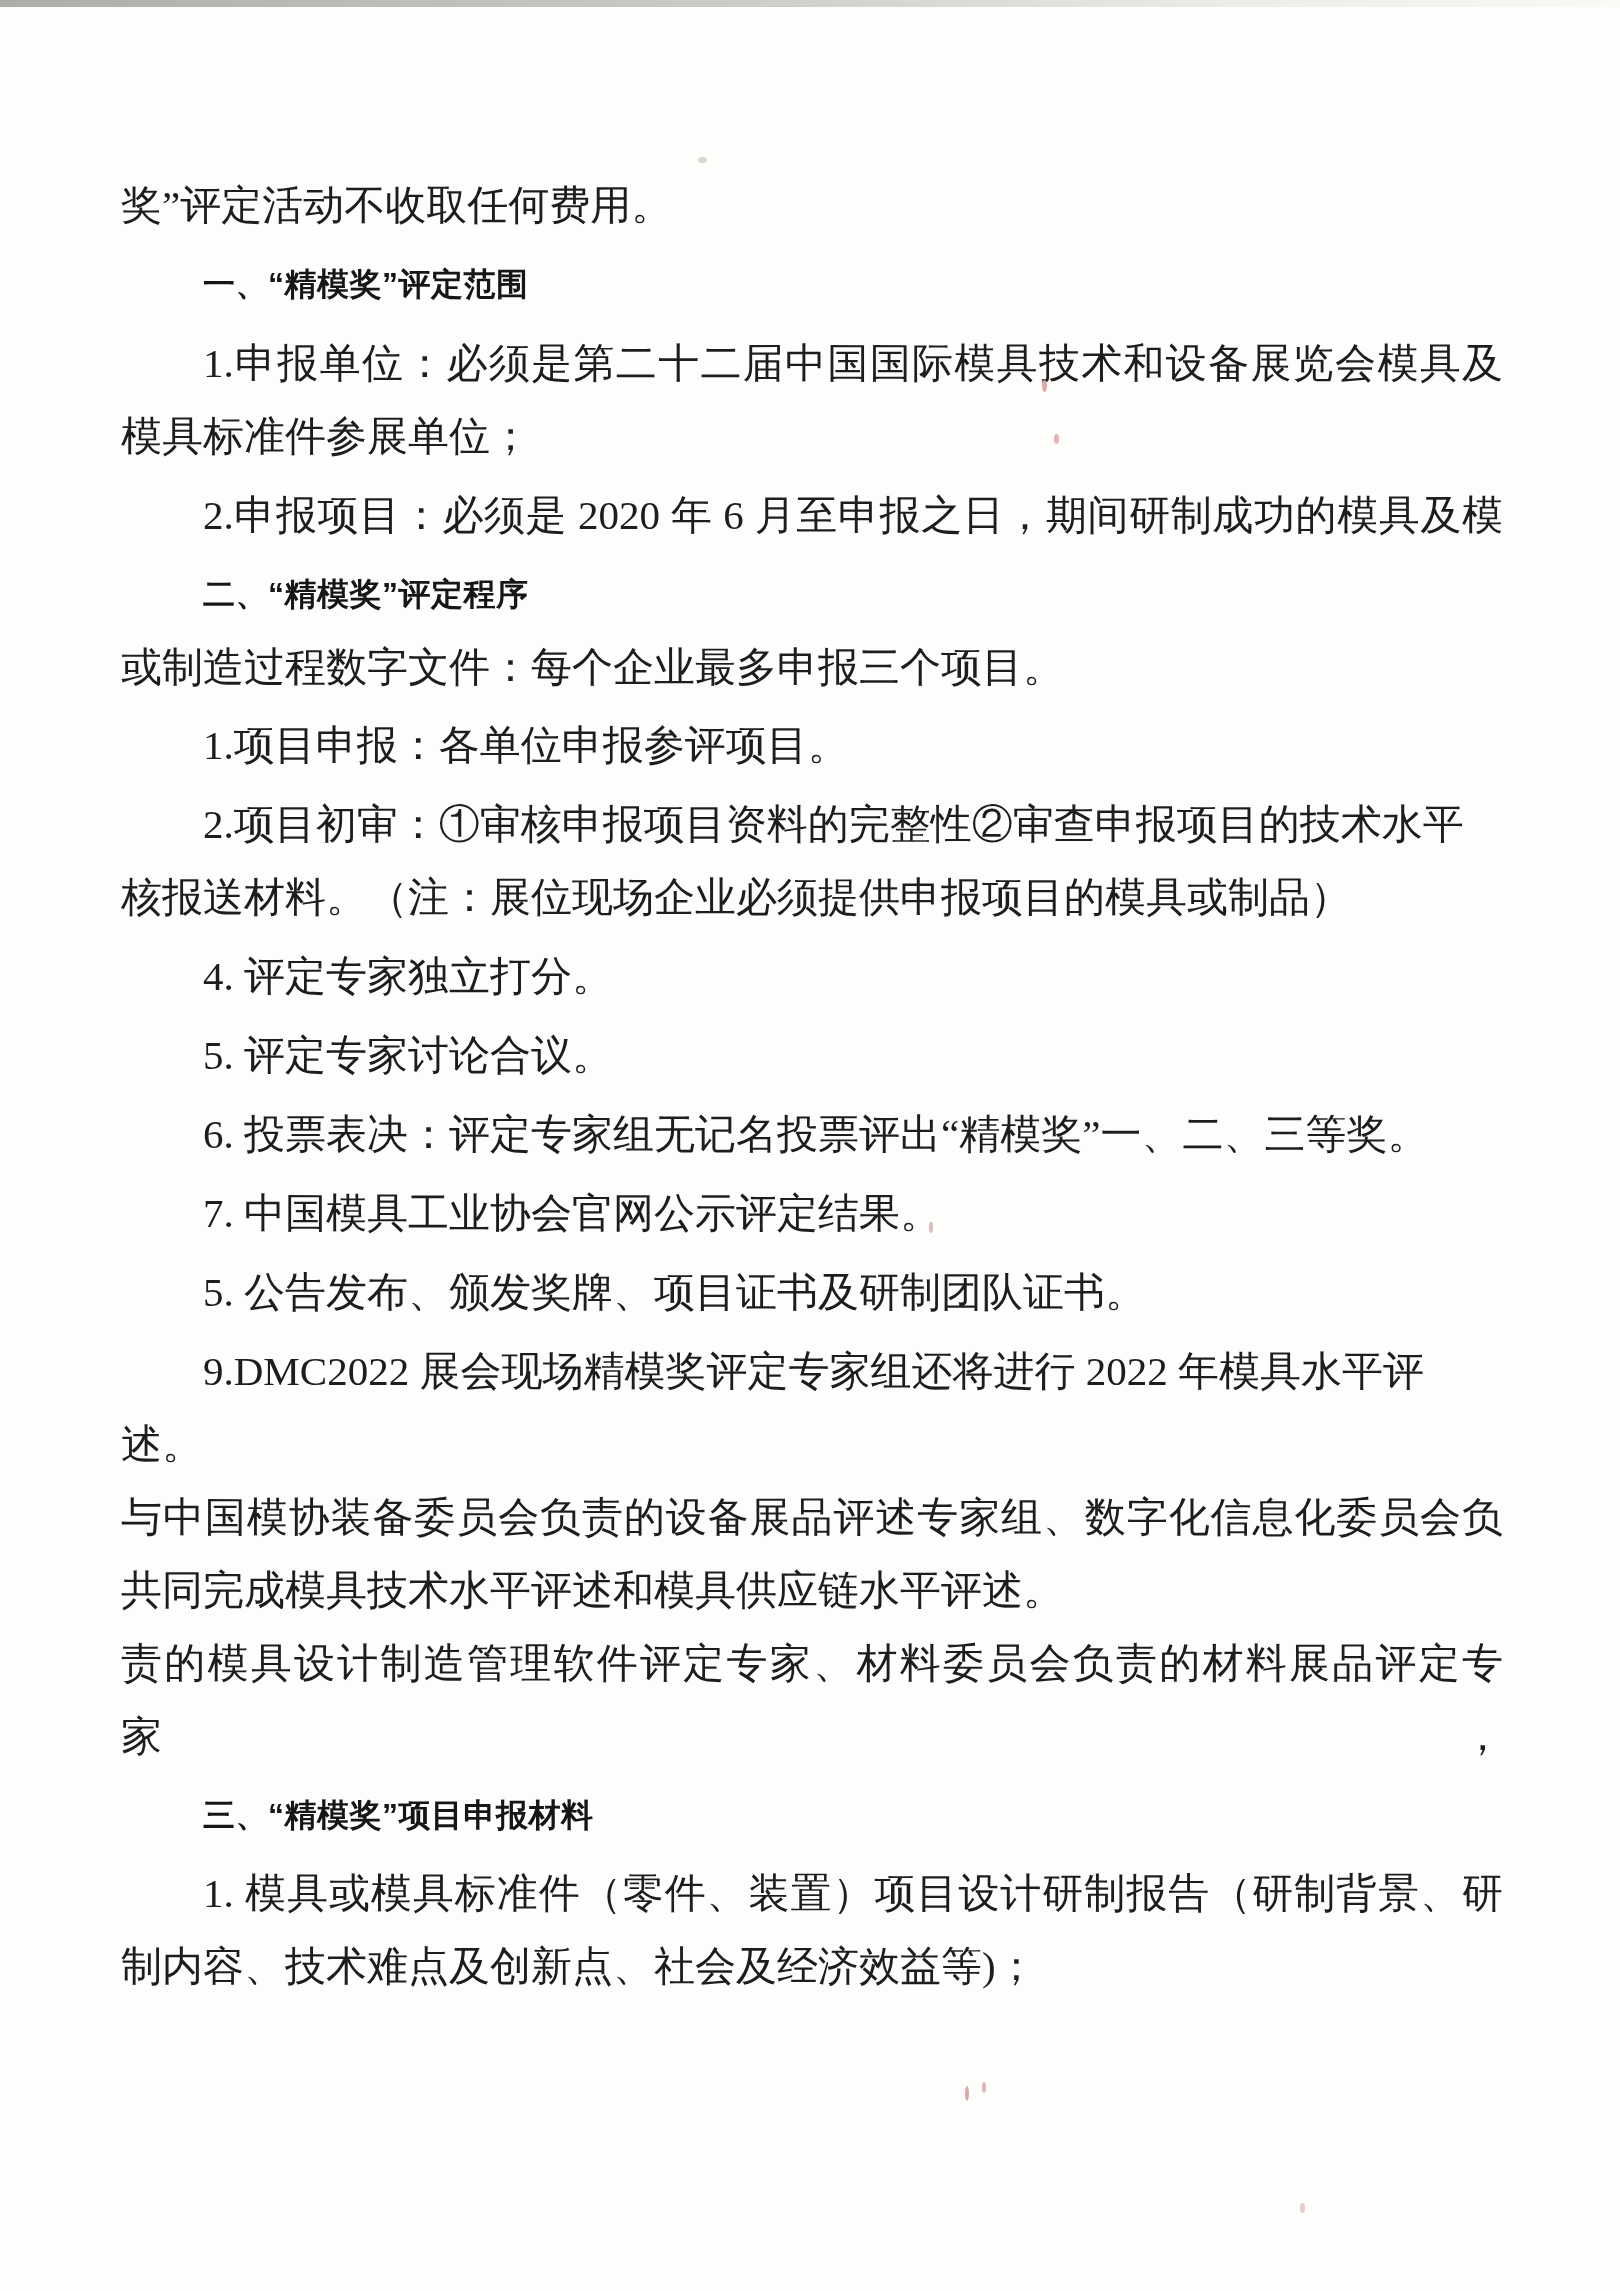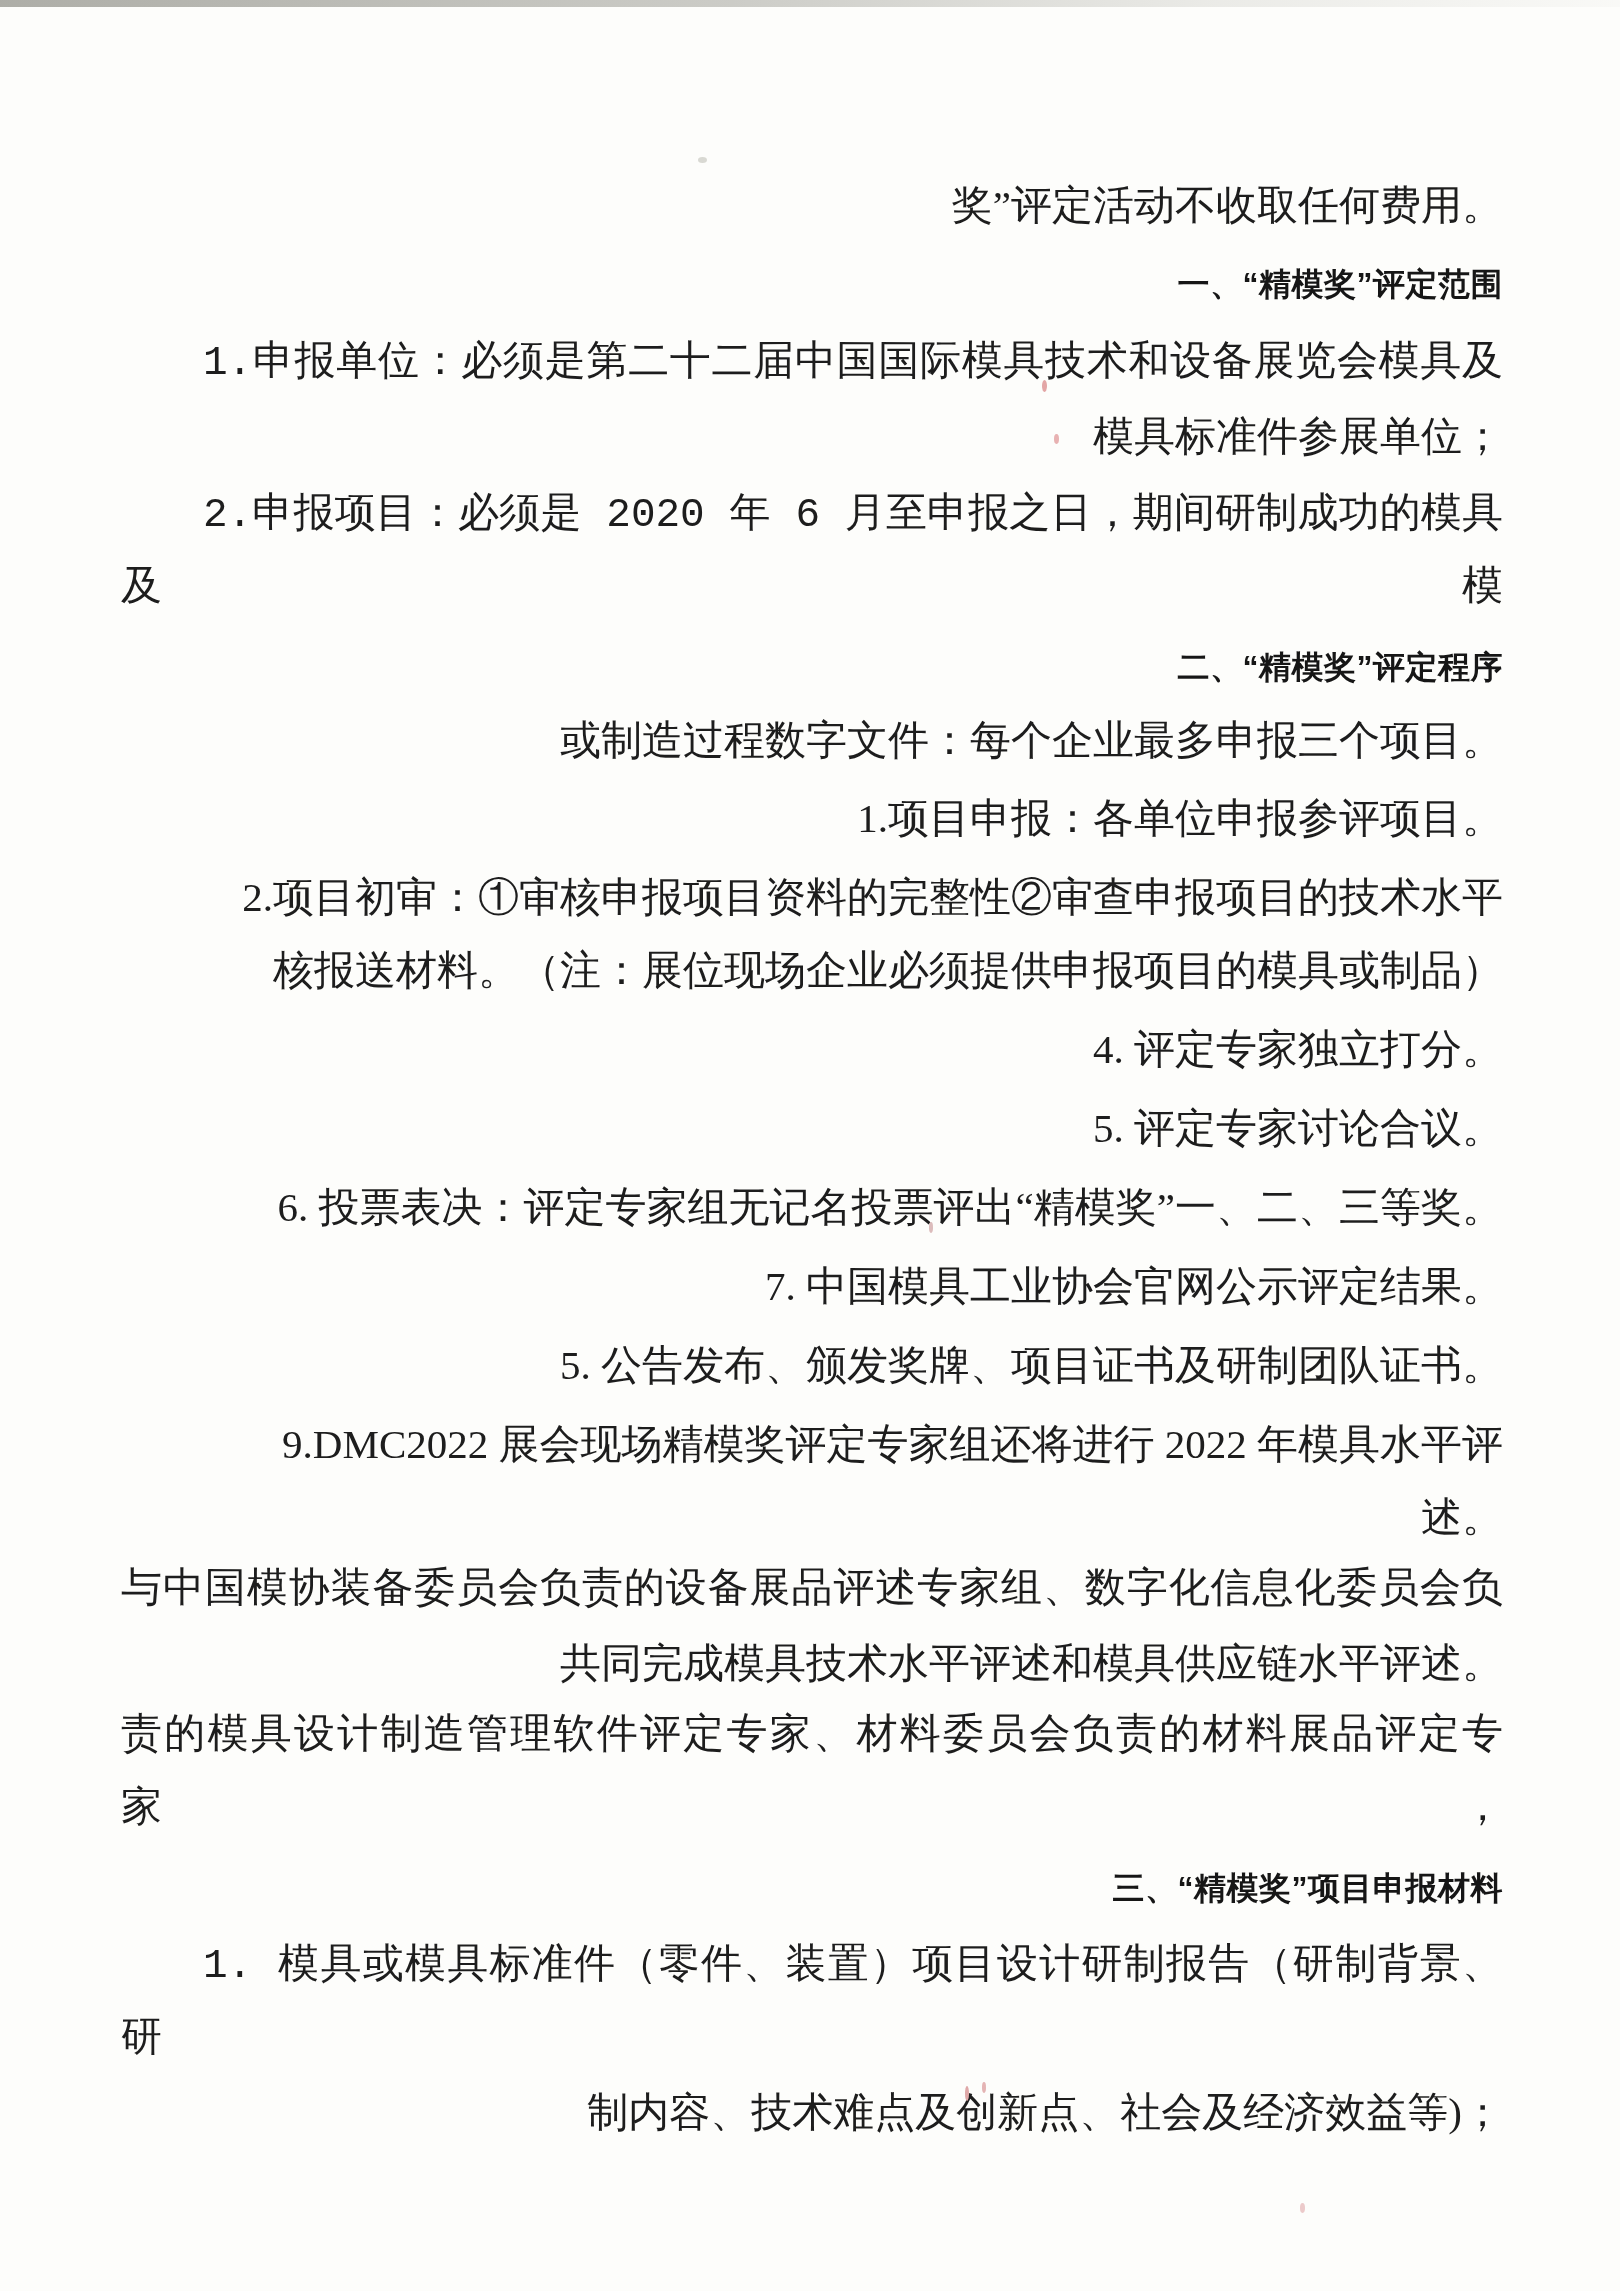--- a/index.html
+++ b/index.html
@@ -30,34 +30,33 @@
   .content {
     position: absolute;
     left: 121px;
     top: 169px;
     width: 1382px;
   }
   .line {
     font-size: 41px;
     line-height: 73px;
     color: #1d1d1d;
-    text-align: right;
+    text-align: left;
     white-space: normal;
   }
   .line.indent {
     text-indent: 82px;
     margin-top: 5.9px;
   }
   .content .line:first-child {
     margin-top: 0;
   }
   .line.fill {
     text-align: justify;
     text-align-last: justify;
-    font-family: Liberation Mono, monospace;
   }
   .line.heading {
     font-family: "Liberation Sans", "DejaVu Sans", sans-serif;
     font-weight: 700;
     font-size: 32px;
     letter-spacing: 0.5px;
     color: #161616;
   }
   .speck {
     position: absolute;

